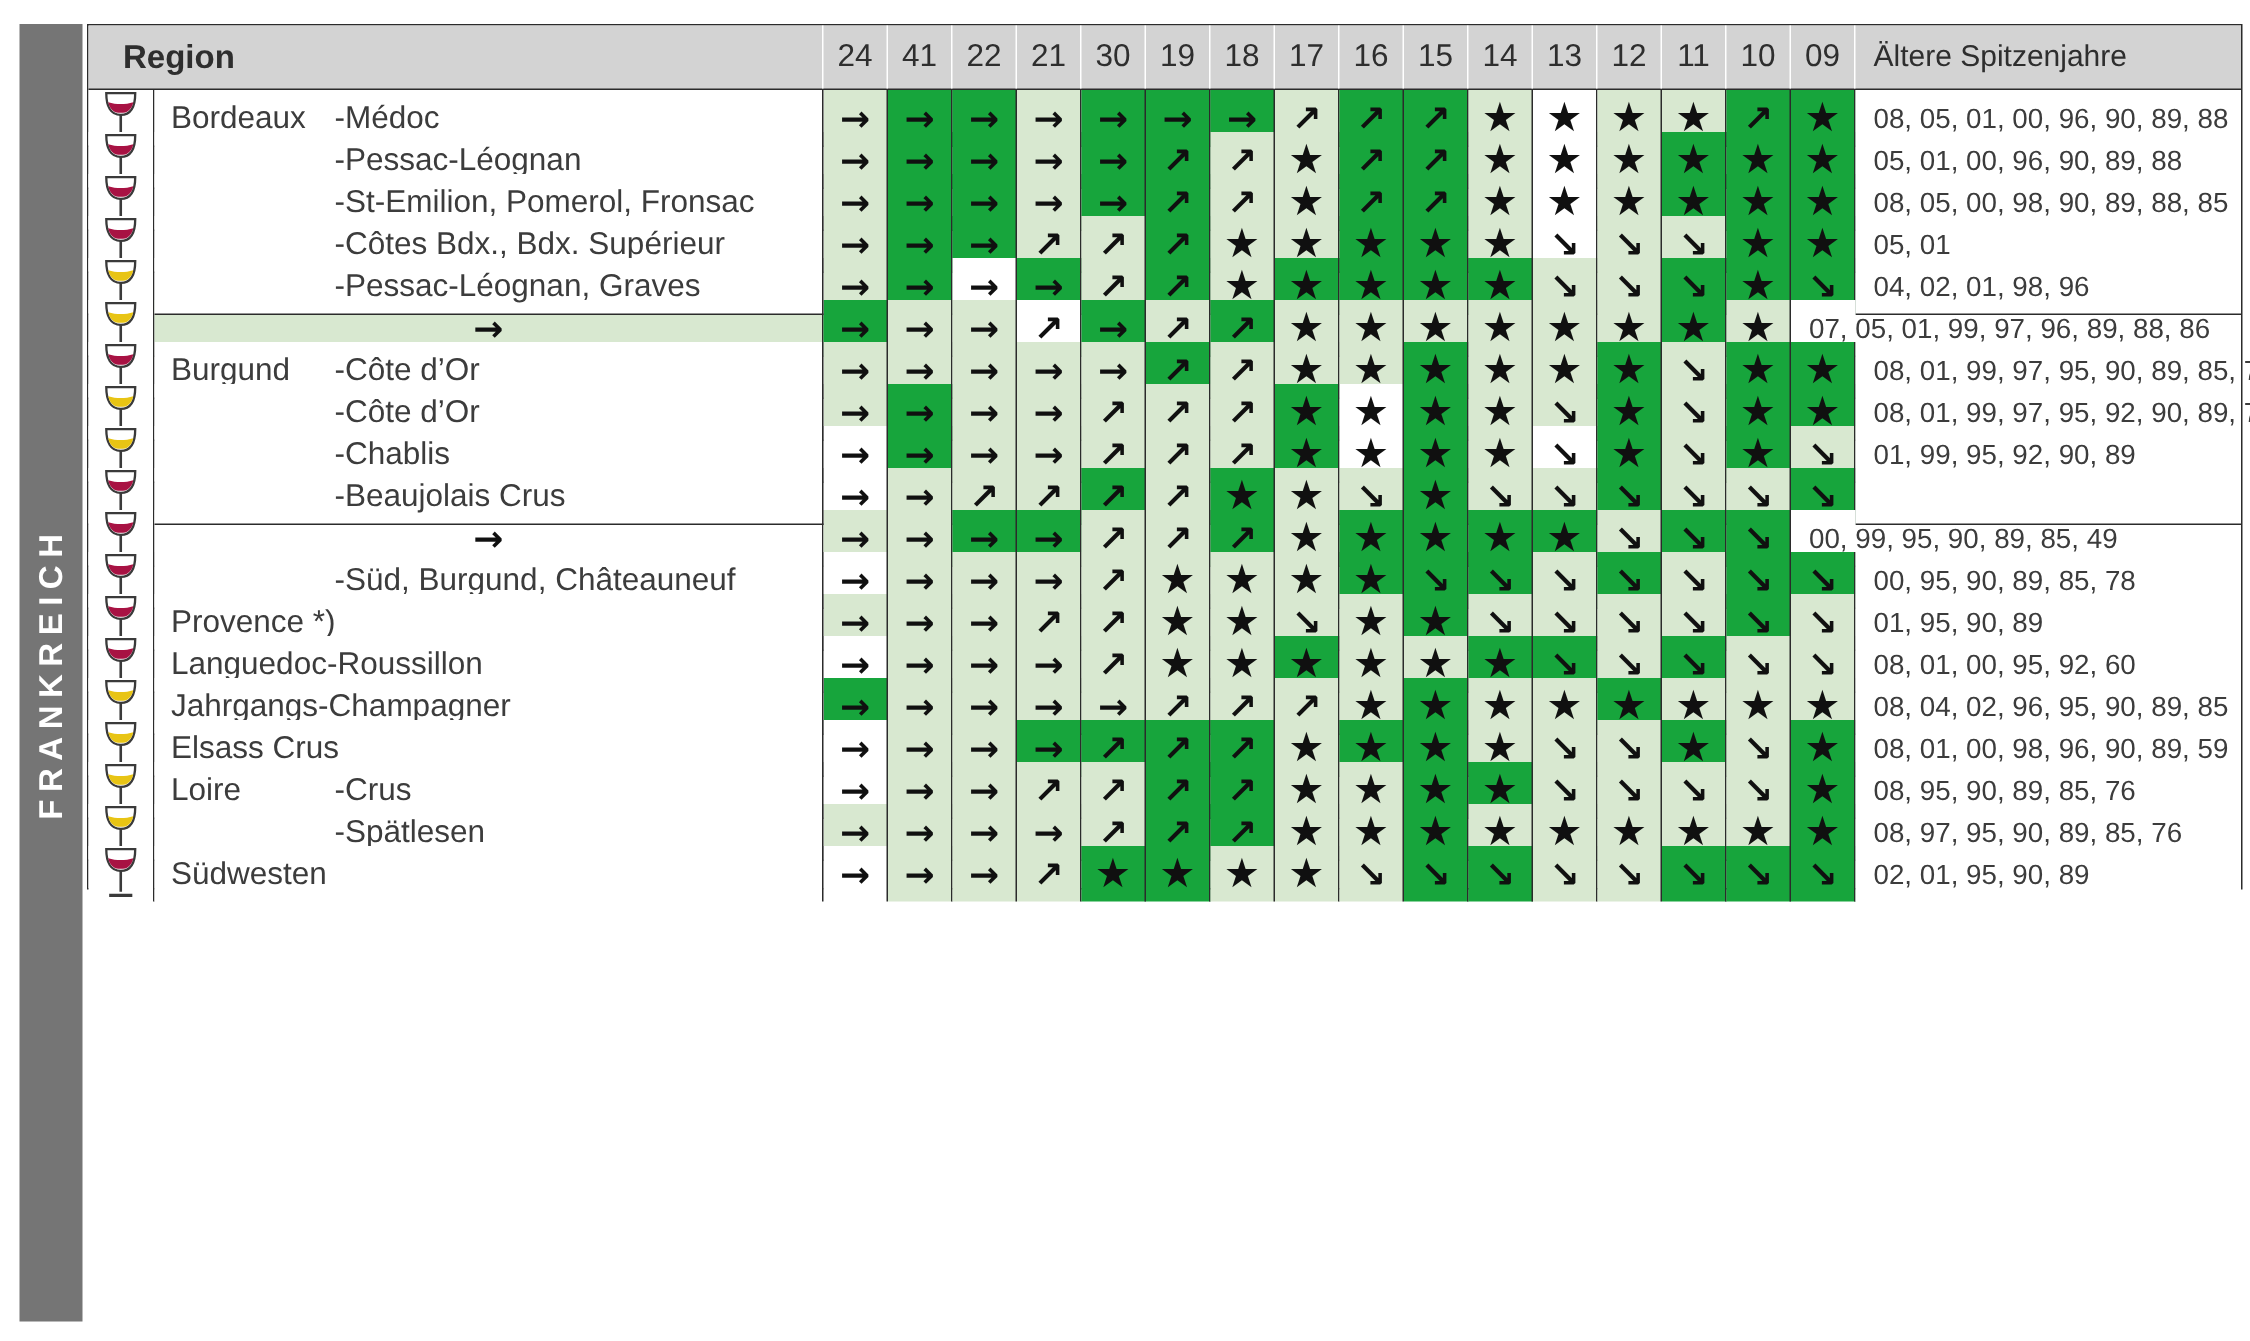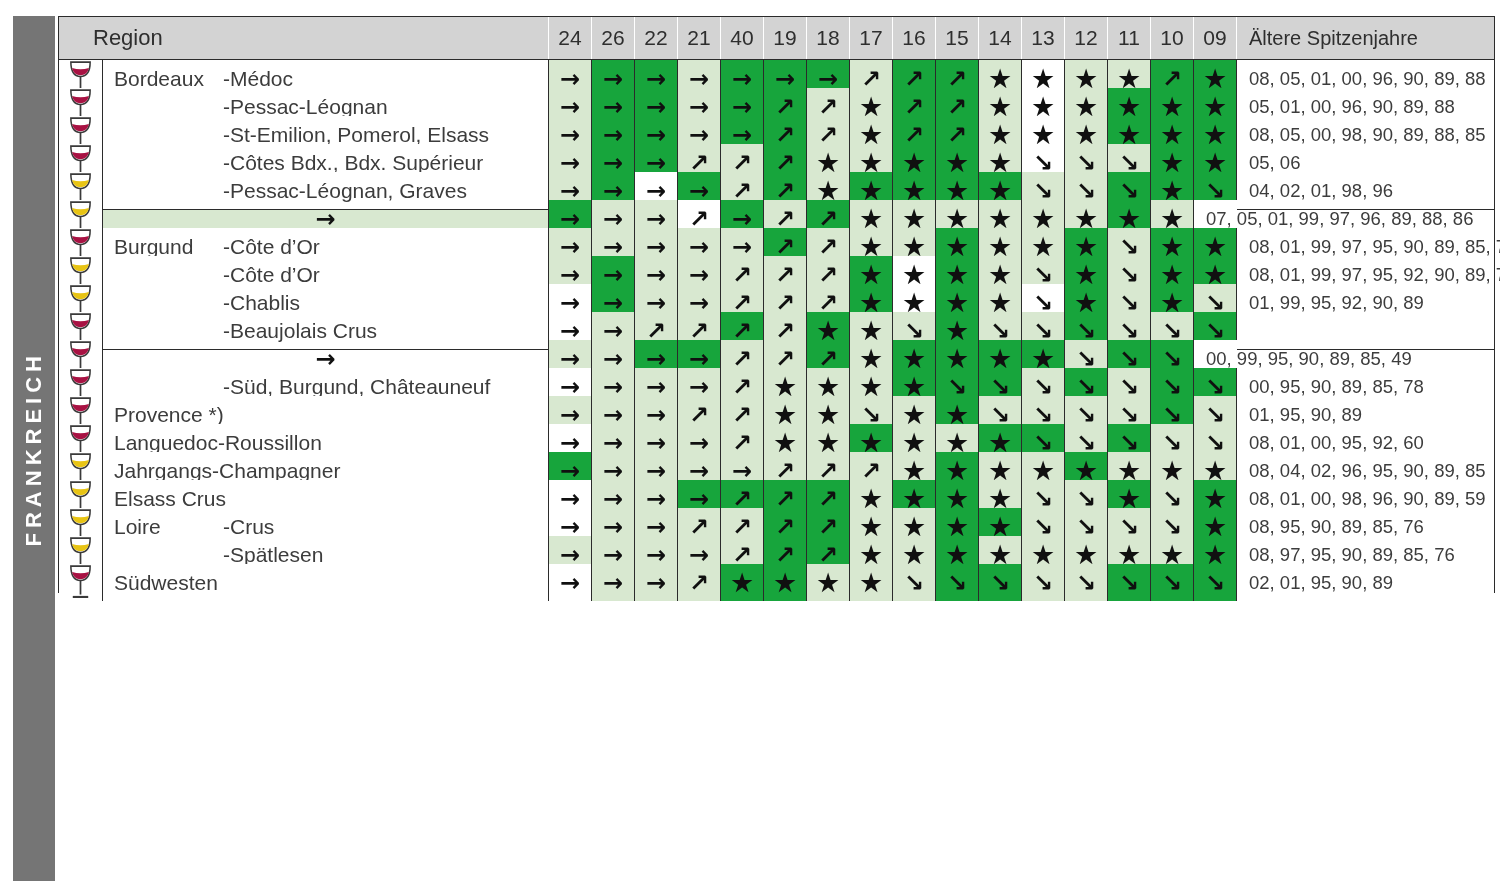--- a/index.html
+++ b/index.html
@@ -3,21 +3,21 @@
 <meta charset="utf-8">
 <style>
   html,body{margin:0;padding:0;background:#ffffff;}
   body{width:1500px;height:894px;font-family:"Liberation Sans",sans-serif;overflow:hidden;}
   .layout{display:flex;align-items:flex-start;padding:16px 0 0 13px;}
   .sidebar{width:42px;height:865px;background:#757575;margin-right:3px;display:flex;align-items:center;justify-content:center;}
   .sidebar-label{writing-mode:vertical-rl;transform:rotate(180deg);color:#ffffff;font-weight:bold;font-size:22px;letter-spacing:5px;white-space:nowrap;}
   .chart{border:1px solid #2b2b2b;width:1435px;background:#ffffff;}
   .hdr-row{display:grid;grid-template-columns:490px repeat(16,43px) 257px;height:42px;background:#d3d3d3;border-bottom:1px solid #2b2b2b;}
   .hdr{display:flex;align-items:center;box-sizing:border-box;border-right:1px solid #ffffff;color:#2e2e2e;}
-  .region-hdr{padding-left:34px;font-weight:normal;font-size:22px;}
+  .region-hdr{padding-left:23px;font-weight:bold;font-size:22px;}
   .year-hdr{justify-content:center;font-size:21px;}
   .older-hdr{padding-left:12px;font-size:20px;border-right:none;}
   .row{display:grid;grid-template-columns:44px 446px repeat(16,43px) 257px;height:28px;}
   .cell{box-sizing:border-box;border-right:1px solid #2b2b2b;border-bottom:1px solid #2b2b2b;display:flex;align-items:center;background:#ffffff;}
   .row:last-child .cell{border-bottom:none;}
   .glass-cell{justify-content:center;}
   .region-cell{position:relative;font-size:21px;color:#3c3c3c;white-space:nowrap;}
   .group{position:absolute;left:11px;}
   .sub{position:absolute;left:120px;}
   .sym-cell{justify-content:center;}
@@ -30,24 +30,24 @@
 <body>
 
 <div class="layout">
   <div class="sidebar" style="background: rgb(117, 117, 117);">
     <span class="sidebar-label">FRANKREICH</span>
   </div>
   <div class="chart">
     <div class="hdr-row" id="header-row" style="background: rgb(211, 211, 211);">
       <div class="hdr region-hdr">Region</div>
       <div class="hdr year-hdr">24</div>
-        <div class="hdr year-hdr">26</div>
+        <div class="hdr year-hdr">41</div>
         <div class="hdr year-hdr">22</div>
         <div class="hdr year-hdr">21</div>
-        <div class="hdr year-hdr">40</div>
+        <div class="hdr year-hdr">30</div>
         <div class="hdr year-hdr">19</div>
         <div class="hdr year-hdr">18</div>
         <div class="hdr year-hdr">17</div>
         <div class="hdr year-hdr">16</div>
         <div class="hdr year-hdr">15</div>
         <div class="hdr year-hdr">14</div>
         <div class="hdr year-hdr">13</div>
         <div class="hdr year-hdr">12</div>
         <div class="hdr year-hdr">11</div>
         <div class="hdr year-hdr">10</div>
@@ -183,21 +183,21 @@
         <div class="row">
           <div class="cell glass-cell">
             <svg width="27" height="37" viewBox="0 0 28 38">
               <path d="M4 2 H24 C24 11 21 17 14 17 C7 17 4 11 4 2 Z" fill="#ffffff" stroke="#3a3a3a" stroke-width="1.6"></path>
               <path d="M5.3 8.2 C6.6 13.6 9.6 15.6 14 15.6 C18.4 15.6 21.4 13.6 22.7 8.2 C17 9.9 11 9.9 5.3 8.2 Z" fill="#A81243"></path>
               <line x1="14" y1="17" x2="14" y2="31.5" stroke="#3a3a3a" stroke-width="1.8"></line>
               <line x1="6" y1="34" x2="22" y2="34" stroke="#3a3a3a" stroke-width="2.2"></line>
             </svg>
           </div>
           <div class="cell region-cell">
-            <span class="sub">-St-Emilion, Pomerol, Elsass</span>
+            <span class="sub">-St-Emilion, Pomerol, Fronsac</span>
           </div>
           <div class="cell sym-cell" style="background: rgb(216, 232, 208);">
             <span class="sym sym-arrow">→</span>
           </div>
           <div class="cell sym-cell" style="background: rgb(23, 165, 60);">
             <span class="sym sym-arrow">→</span>
           </div>
           <div class="cell sym-cell" style="background: rgb(23, 165, 60);">
             <span class="sym sym-arrow">→</span>
           </div>
@@ -295,21 +295,21 @@
           </div>
           <div class="cell sym-cell" style="background: rgb(216, 232, 208);">
             <span class="sym sym-arrow">↘</span>
           </div>
           <div class="cell sym-cell" style="background: rgb(23, 165, 60);">
             <span class="sym sym-star">★</span>
           </div>
           <div class="cell sym-cell" style="background: rgb(23, 165, 60);">
             <span class="sym sym-star">★</span>
           </div>
-          <div class="cell older-cell">05, 06</div>
+          <div class="cell older-cell">05, 01</div>
         </div>
         <div class="row">
           <div class="cell glass-cell">
             <svg width="27" height="37" viewBox="0 0 28 38">
               <path d="M4 2 H24 C24 11 21 17 14 17 C7 17 4 11 4 2 Z" fill="#ffffff" stroke="#3a3a3a" stroke-width="1.6"></path>
               <path d="M5.3 8.2 C6.6 13.6 9.6 15.6 14 15.6 C18.4 15.6 21.4 13.6 22.7 8.2 C17 9.9 11 9.9 5.3 8.2 Z" fill="#E8C414"></path>
               <line x1="14" y1="17" x2="14" y2="31.5" stroke="#3a3a3a" stroke-width="1.8"></line>
               <line x1="6" y1="34" x2="22" y2="34" stroke="#3a3a3a" stroke-width="2.2"></line>
             </svg>
           </div>

